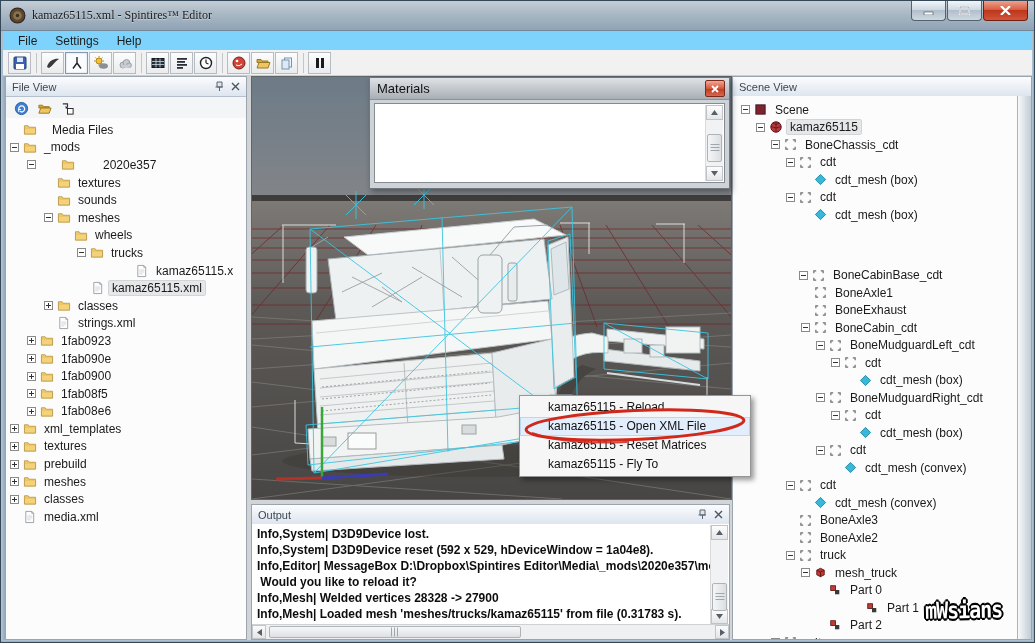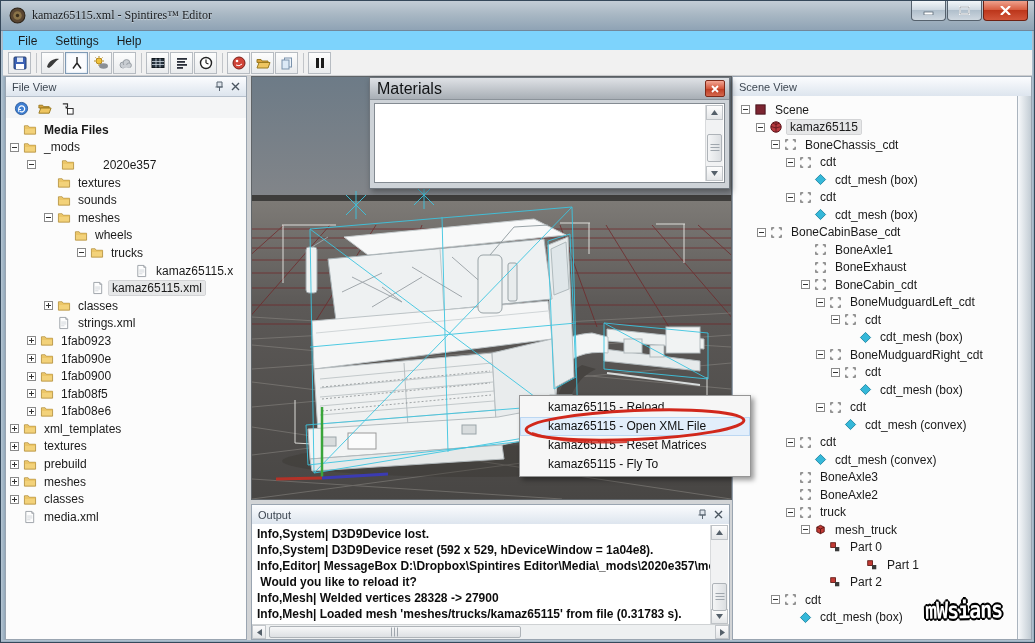--- a/index.html
+++ b/index.html
@@ -23,30 +23,30 @@
   .panel{position:absolute;background:#fcfcfc;border:1px solid #9aa5b1;box-sizing:border-box;z-index:2;}
   .phead{height:19px;background:linear-gradient(#fbfcfe,#dde5ee);border-bottom:1px solid #b6c0cc;display:flex;align-items:center;padding:0 4px 0 6px;}
   .ptitle{flex:1;font-size:11px;color:#3e4752;}
   .hicon{width:14px;height:13px;display:flex;align-items:center;justify-content:center;margin-left:2px;}
   .ptools{height:22px;display:flex;align-items:center;background:#f4f5f6;border-bottom:1px solid #e0e2e4;padding-left:4px;}
   .ptools .tbtn{border:none;background:none;width:22px;height:20px;}
   .treebox{position:absolute;left:0;right:0;bottom:0;overflow:hidden;background:#fcfcfc;}
   .trow{display:flex;align-items:center;font-size:12px;color:#1a1a1a;white-space:nowrap;}
   .trow.sel .tlabel{background:#e6e7e8;outline:1px solid #d3d4d6;}
   .tlabel{padding:0 3px;border-radius:1px;}
-  .tlabel.bold{font-weight:700;}
+  .tlabel.bold{font-weight:400;margin-left:8px;}
   .exp,.exp-sp{width:11px;height:11px;flex:0 0 11px;margin-right:2px;display:flex;align-items:center;}
   .ticon{width:15px;height:14px;flex:0 0 15px;margin-right:3px;display:flex;align-items:center;}
   .sv-scroll{position:absolute;right:0;top:19px;bottom:0;width:13px;background:linear-gradient(90deg,#f7f9fb,#c2ccd4);border-left:1px solid #aab4be;}
   
   .viewport{position:absolute;left:250px;top:75px;width:479px;height:422px;border:1px solid #5f6468;box-sizing:content-box;z-index:2;background:#4a4846;}
   
   .dialog{position:absolute;left:368px;top:76px;width:359px;height:110px;background:#ced3d8;border:1px solid #6f767d;box-shadow:2px 3px 6px rgba(0,0,0,.35);z-index:20;}
   .dhead{height:21px;background:linear-gradient(#dfe2e6,#a8aeb5);display:flex;align-items:center;padding:0 4px 0 7px;border-bottom:1px solid #8b9299;}
-  .dtitle{flex:1;font-size:16px;color:#101214;}
+  .dtitle{flex:1;font-size:13px;color:#101214;}
   .dclose{width:18px;height:15px;border:1px solid #7e2a1a;border-radius:2px;background:linear-gradient(#f3a795,#d4573c 50%,#bd3a20 51%,#d4684e);display:flex;align-items:center;justify-content:center;}
   .dbody{position:absolute;left:4px;right:4px;top:25px;bottom:5px;background:#fff;border:1px solid #848b92;}
   .vscroll{position:absolute;right:1px;top:1px;bottom:1px;width:17px;background:#f1f2f3;border-left:1px solid #d8dadc;display:flex;flex-direction:column;}
   .sbtn{height:15px;background:linear-gradient(#fdfdfd,#e4e6e8);border:1px solid #bfc3c7;display:flex;align-items:center;justify-content:center;box-sizing:border-box;}
   .strack{flex:1;position:relative;}
   .sthumb{position:absolute;left:1px;right:1px;border:1px solid #aeb3b8;border-radius:2px;background:linear-gradient(90deg,#f4f5f6,#dcdfe2);}
   .grip{position:absolute;left:50%;top:50%;transform:translate(-50%,-50%);width:9px;height:8px;background:repeating-linear-gradient(#9fa6ad 0 1px,transparent 1px 3px);}
   .griph{position:absolute;left:50%;top:50%;transform:translate(-50%,-50%);width:8px;height:9px;background:repeating-linear-gradient(90deg,#9fa6ad 0 1px,transparent 1px 3px);}
   
   .out-body{position:absolute;left:0;right:0;top:19px;bottom:14px;background:#fff;font-weight:bold;}
@@ -837,21 +837,21 @@
         </div>
         <div class="trow" style="padding-left: 68px; height: 17.5px;">
           <span class="exp-sp"></span>
           <span class="ticon">
             <svg width="13" height="13" viewBox="0 0 14 14">
               <path d="M7,1.5 L12.5,7 L7,12.5 L1.5,7 Z" fill="#35b8d9" stroke="#1f87a3"></path>
             </svg>
           </span>
           <span class="tlabel">cdt_mesh (box)</span>
         </div>
-        <div class="trow" style="padding-left: 24px; height: 17.5px;">
+        <div class="trow" style="padding-left: 66px; height: 17.5px; margin-top: 43px;">
           <span class="exp">
             <svg width="9" height="9" viewBox="0 0 9 9">
               <rect x="0.5" y="0.5" width="8" height="8" fill="#fff" stroke="#8a8a8a"></rect>
               <line x1="2" y1="4.5" x2="7" y2="4.5" stroke="#333"></line>
             </svg>
           </span>
           <span class="ticon">
             <svg width="13" height="13" viewBox="0 0 14 14">
               <path d="M4.5,2 H2 V4.5 M9.5,2 H12 V4.5 M12,9.5 V12 H9.5 M4.5,12 H2 V9.5" fill="none" stroke="#6d6d6d" stroke-width="1.3"></path>
             </svg>

